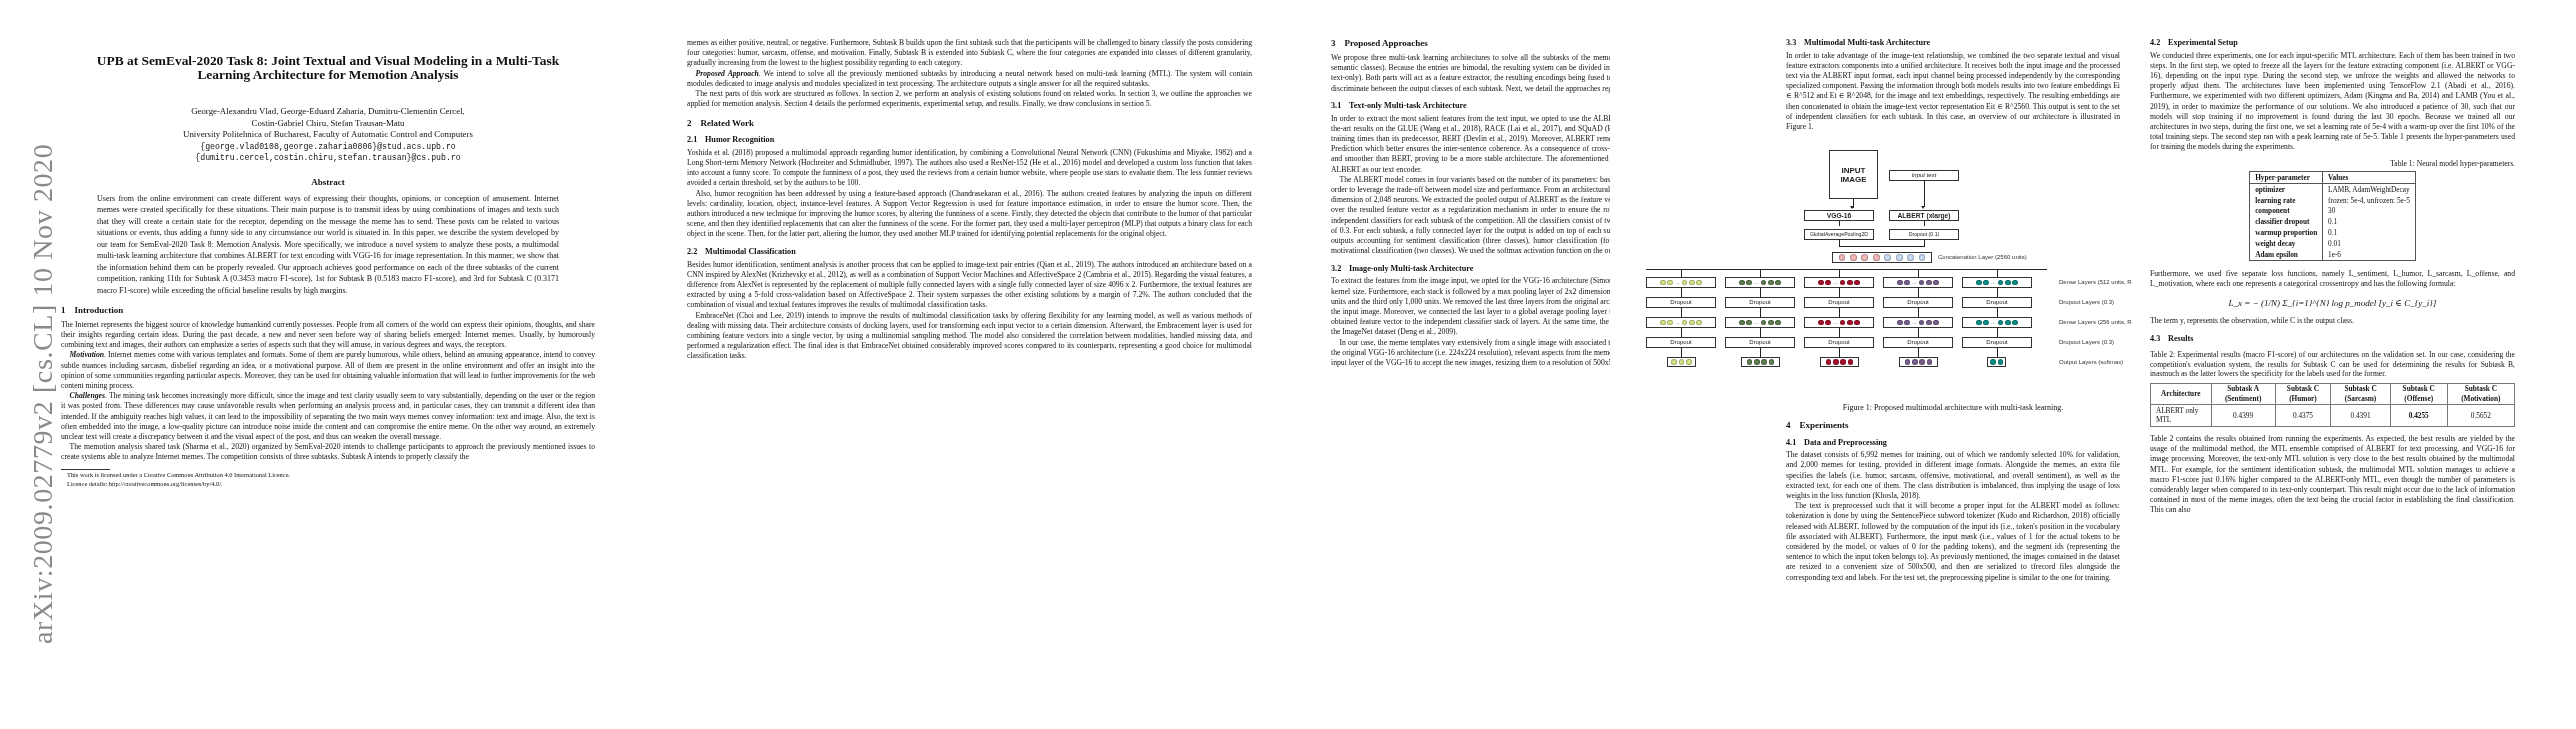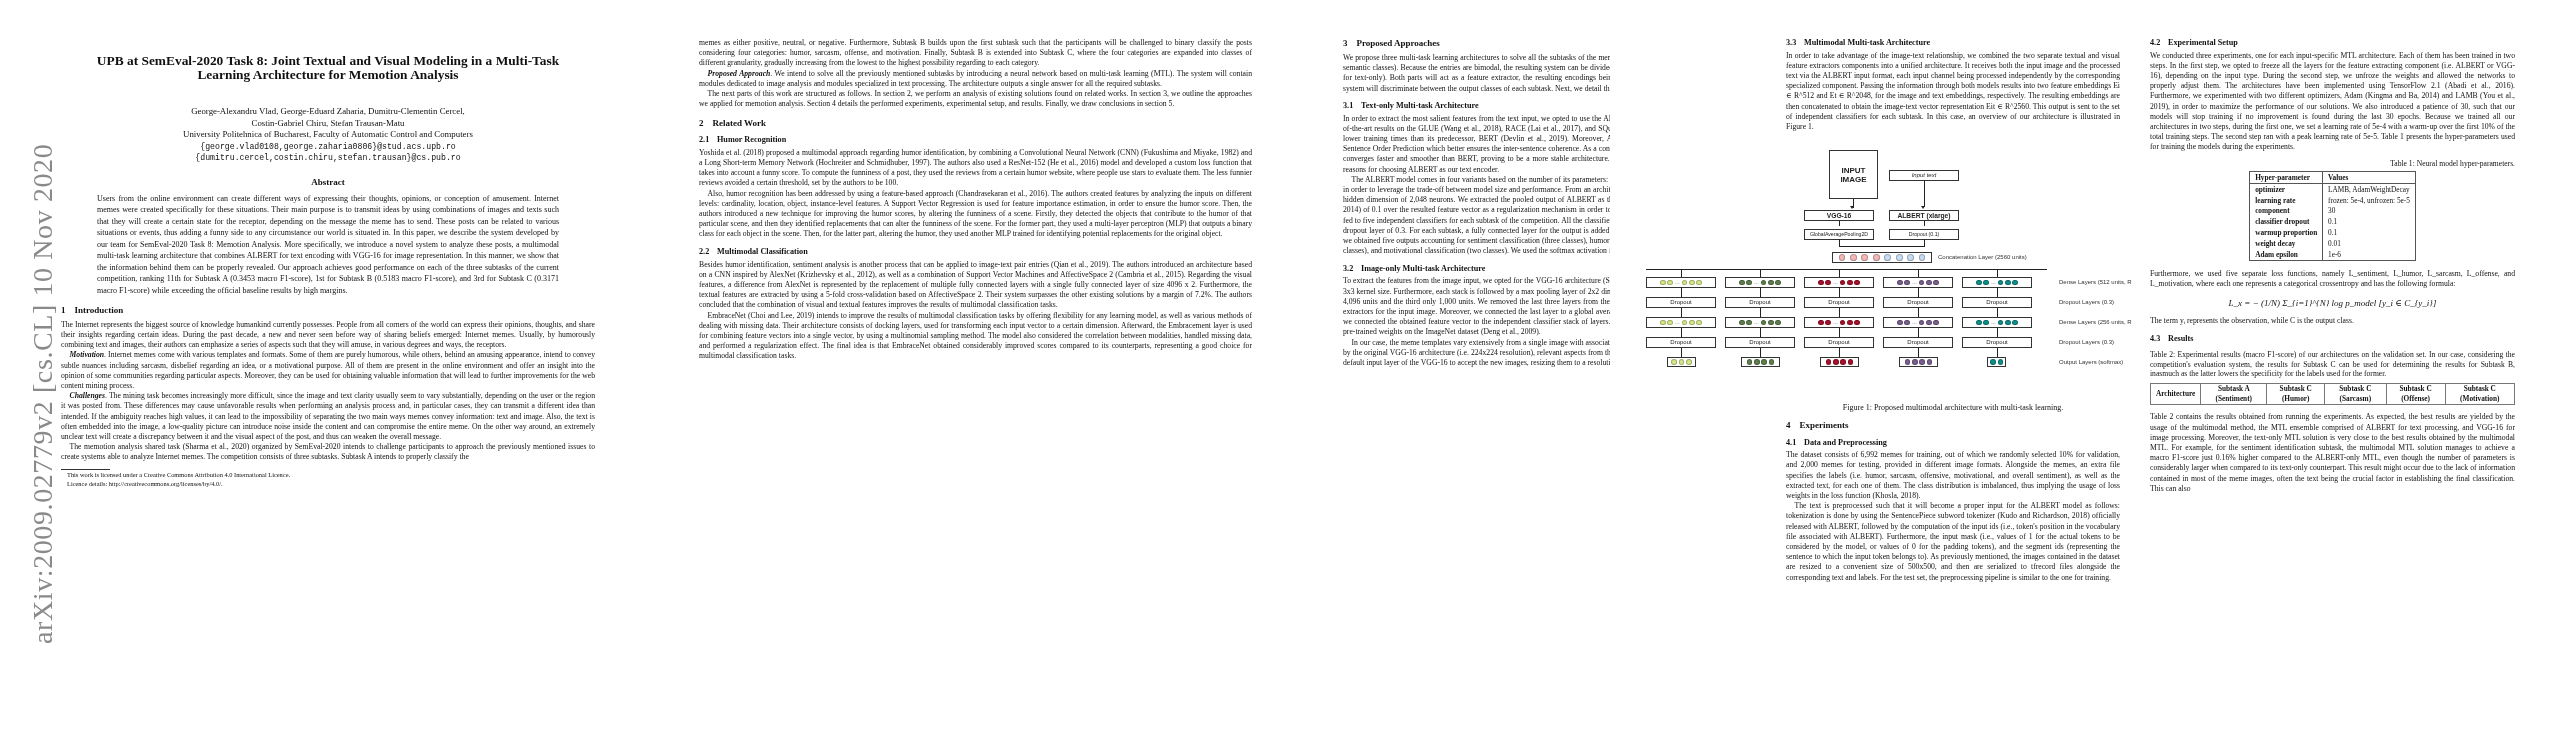--- a/index.html
+++ b/index.html
@@ -1,21 +1,21 @@
 <!DOCTYPE html>
 <html style="font-size:9.7px"><head>
 <meta charset="utf-8">
 <style>
   * { box-sizing: border-box; margin: 0; padding: 0; }
   html, body { width: 2576px; height: 729px; background: #ffffff; overflow: hidden; }
   body { font-family: "Liberation Serif", "DejaVu Serif", serif; color: #111; position: relative; }
   .page { position: absolute; top: 0; height: 729px; width: 644px; background: #fff; }
   #p1 { left: 0; } #p2 { left: 644px; } #p3 { left: 1288px; } #p4 { left: 1932px; }
   .page-inner { position: absolute; top: 36px; left: 61px; right: 49px; bottom: 12px; }
-  #p2 .page-inner, #p3 .page-inner, #p4 .page-inner { left: 55px; right: 36px; top: 38px; }
+  #p2 .page-inner, #p3 .page-inner, #p4 .page-inner { left: 43px; right: 36px; top: 38px; }
 
   .arxiv-stamp { position: absolute; left: 8.5px; top: 73px; width: 36px; height: 571px; }
   .arxiv-stamp span { position: absolute; left: 18px; top: 571px; transform-origin: 0 0; transform: rotate(-90deg);
      white-space: nowrap; font-size: 28px; color: #8a8a8a; letter-spacing: 0.6px; }
 
   .title { text-align: center; font-weight: bold; font-size: 13.4px; line-height: 14px; margin-top: 18px; padding: 0 24px; }
   .authors { text-align: center; font-size: 8.8px; line-height: 11.5px; margin-top: 24px; }
   .authors .mono { font-family: "Liberation Mono", "DejaVu Sans Mono", monospace; font-size: 8.2px; }
   .abstract-head { text-align: center; font-weight: bold; font-size: 9px; margin-top: 13.4px; }
   .abstract { font-size: 8px; line-height: 11.5px; margin: 6px 36px 0 36px; text-align: justify; }
@@ -397,18 +397,26 @@
           <tr id="t2head">
             <th>Architecture</th>
             <th>Subtask A (Sentiment)</th>
             <th>Subtask C (Humor)</th>
             <th>Subtask C (Sarcasm)</th>
             <th>Subtask C (Offense)</th>
             <th>Subtask C (Motivation)</th>
           </tr>
         </thead>
       <tbody id="t2body">
+          <tr>
+            <td>ALBERT only MTL</td>
+            <td>0.4399</td>
+            <td>0.4375</td>
+            <td>0.4391</td>
+            <td class="best">0.4255</td>
+            <td>0.5652</td>
+          </tr>
         </tbody>
     </table>
     <p class="txt" style="margin-top:7.3px">Table 2 contains the results obtained from running the experiments. As expected, the best results are yielded by the usage of the multimodal method, the MTL ensemble comprised of ALBERT for text processing, and VGG-16 for image processing. Moreover, the text-only MTL solution is very close to the best results obtained by the multimodal MTL. For example, for the sentiment identification subtask, the multimodal MTL solution manages to achieve a macro F1-score just 0.16% higher compared to the ALBERT-only MTL, even though the number of parameters is considerably larger when compared to its text-only counterpart. This result might occur due to the lack of information contained in most of the meme images, often the text being the crucial factor in establishing the final classification. This can also</p>
   </div>
 </div>
 
 
 </body></html>

